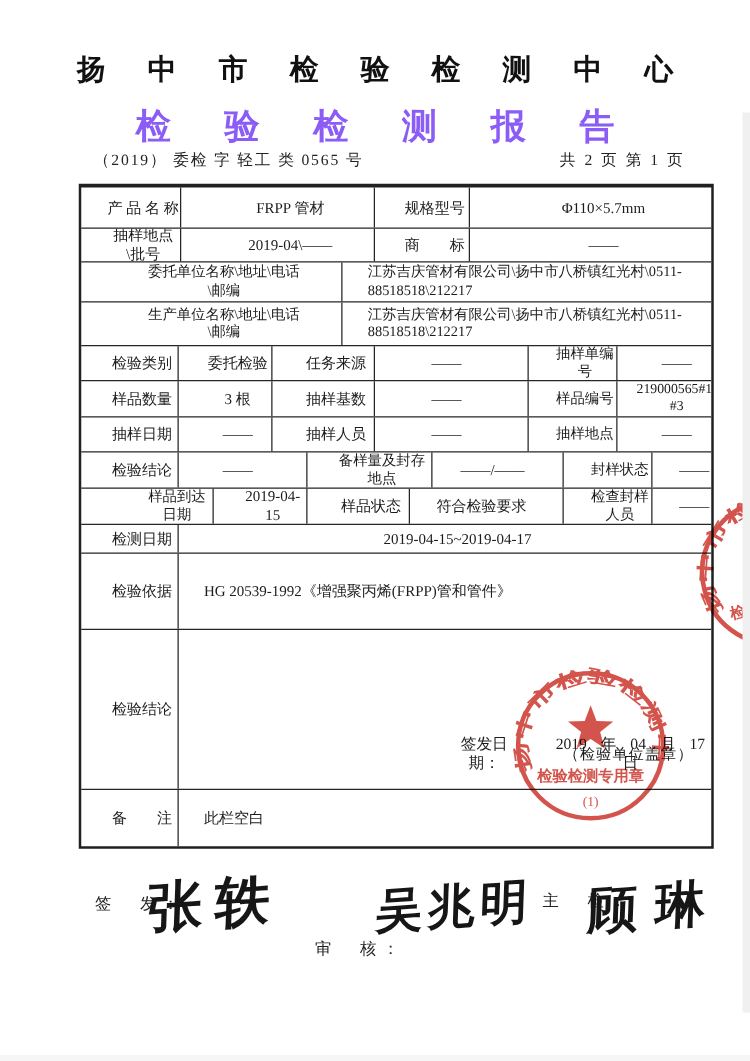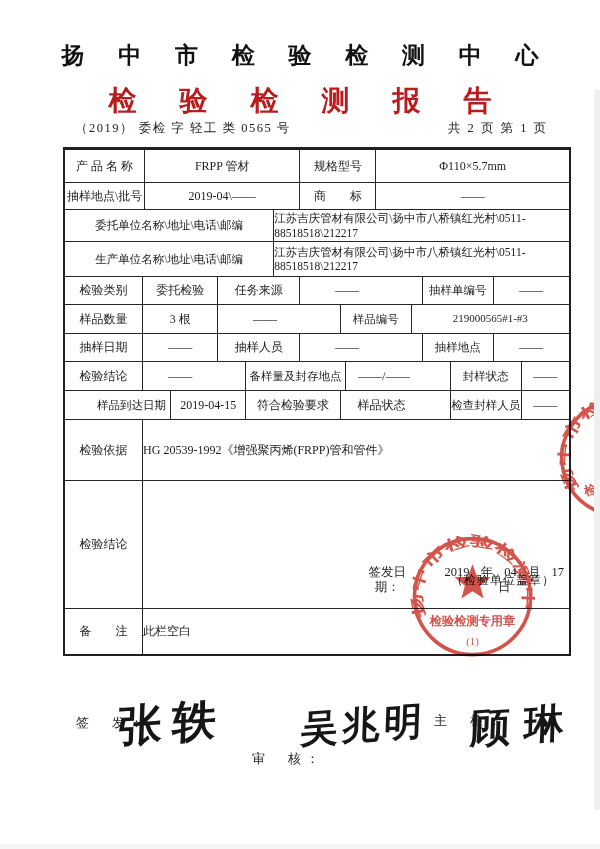--- a/index.html
+++ b/index.html
@@ -10,38 +10,38 @@
   }
   .scan-edge{position:absolute;right:0;top:90px;height:720px;width:6px;background:#f0f0f0;}
   .scan-bottom{position:absolute;left:0;right:0;bottom:0;height:5px;background:#f6f6f6;}
 
   .org-name{
     position:absolute;top:40px;left:0;width:100%;text-align:center;
     font-size:23px;font-weight:bold;letter-spacing:14px;text-indent:14px;color:#111;
   }
   .report-title{
     position:absolute;top:82px;left:0;width:100%;text-align:center;
-    font-size:28px;font-weight:bold;letter-spacing:18px;text-indent:18px;color:#b91c1c;
+    font-size:28px;font-weight:bold;letter-spacing:18px;text-indent:18px;color:#8b5cf6;
   }
   .meta-row{
     position:absolute;top:120px;left:75px;right:52px;
     display:flex;justify-content:space-between;font-size:12.5px;color:#222;
   }
   .meta-row .doc-no{letter-spacing:1.5px;}
   .meta-row .page-info{letter-spacing:2px;}
 
   .report-table{
     position:absolute;left:63px;top:147px;width:504px;
     border:2px solid #202020;border-top-width:3px;background:transparent;
   }
   .row{display:flex;width:100%;}
   .row + .row{border-top:1.4px solid #262626;}
   .cell{
     box-sizing:border-box;display:flex;align-items:center;justify-content:center;
-    font-size:12px;color:#1c1c1c;overflow:hidden;text-align:center;line-height:1.25;
+    font-size:12px;color:#1c1c1c;overflow:hidden;text-align:center;line-height:1.25;padding-left:20px;
   }
   .cell + .cell{border-left:1.4px solid #262626;}
   .cell.left{justify-content:flex-start;text-align:left;}
   .cell.small{font-size:11.5px;margin-left:28px;}
   .cell.tiny{font-size:11px;}
 
   .conclusion-cell{position:relative;}
   .conclusion-text{position:absolute;top:16px;left:14px;font-size:12.5px;}
   .stamp-note{position:absolute;top:92px;right:14px;font-size:12px;letter-spacing:1px;}
   .issue-date-line{position:absolute;bottom:12px;left:216px;display:flex;gap:24px;font-size:12.5px;}
@@ -102,20 +102,21 @@
       <div class="cell" style="width:14.9%">委托检验</div>
       <div class="cell" style="width:16.3%">任务来源</div>
       <div class="cell" style="width:18.8%">——</div>
       <div class="cell small" style="width:14.0%">抽样单编号</div>
       <div class="cell" style="flex:1">——</div>
     </div>
 
     <div class="row" style="height:28px">
       <div class="cell" style="width:15.3%">样品数量</div>
       <div class="cell" style="width:14.9%">3 根</div>
+      <div class="cell" style="width:16.3%">抽样基数</div>
       <div class="cell" style="width:18.8%">——</div>
       <div class="cell small" style="width:14.0%">样品编号</div>
       <div class="cell tiny" style="flex:1">219000565#1-#3</div>
     </div>
 
     <div class="row" style="height:27px">
       <div class="cell" style="width:15.3%">抽样日期</div>
       <div class="cell" style="width:14.9%">——</div>
       <div class="cell" style="width:16.3%">抽样人员</div>
       <div class="cell" style="width:18.8%">——</div>
@@ -128,26 +129,30 @@
       <div class="cell" style="width:14.9%">——</div>
       <div class="cell small" style="width:19.8%">备样量及封存地点</div>
       <div class="cell" style="width:15.3%">——/——</div>
       <div class="cell small" style="width:14.0%">封样状态</div>
       <div class="cell" style="flex:1">——</div>
     </div>
 
     <div class="row" style="height:28px">
       <div class="cell small" style="width:15.3%">样品到达日期</div>
       <div class="cell" style="width:14.9%">2019-04-15</div>
+      <div class="cell" style="width:16.3%">样品状态</div>
       <div class="cell" style="width:18.8%">符合检验要求</div>
-      <div class="cell" style="width:16.3%">样品状态</div>
       <div class="cell small" style="width:14.0%">检查封样人员</div>
       <div class="cell" style="flex:1">——</div>
     </div>
 
+    <div class="row" style="height:22px">
+      <div class="cell" style="width:15.3%">检测日期</div>
+      <div class="cell" style="flex:1">2019-04-15~2019-04-17</div>
+    </div>
 
     <div class="row" style="height:60px">
       <div class="cell" style="width:15.3%">检验依据</div>
       <div class="cell left" style="flex:1">HG 20539-1992《增强聚丙烯(FRPP)管和管件》</div>
     </div>
 
     <div class="row" style="height:127px">
       <div class="cell" style="width:15.3%">检验结论</div>
       <div class="cell conclusion-cell" style="flex:1">
         <span class="stamp-note">（检验单位盖章）</span>

